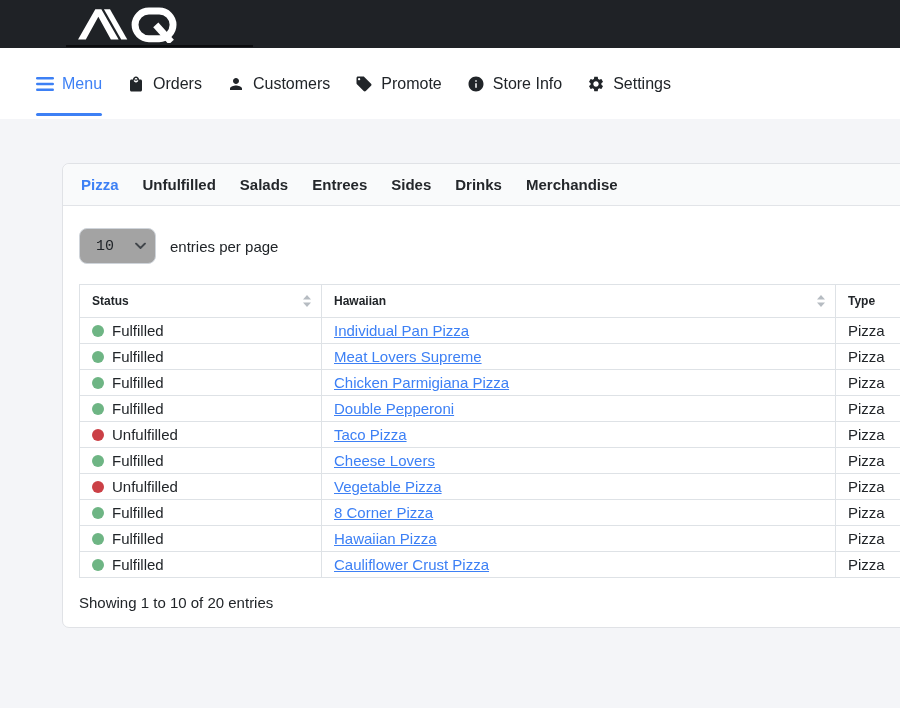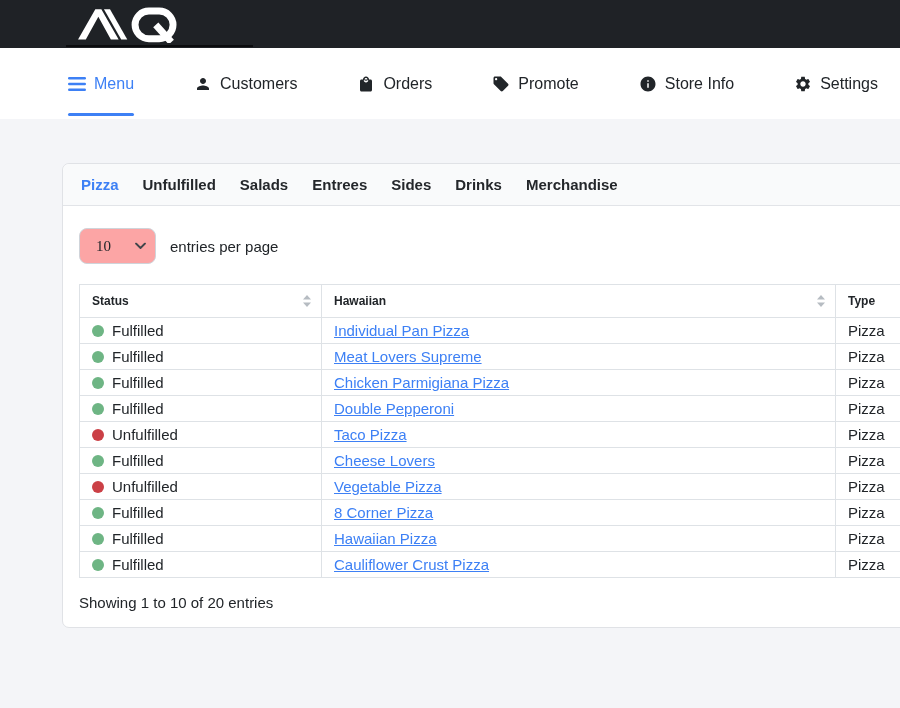--- a/index.html
+++ b/index.html
@@ -5,40 +5,40 @@
   * { margin:0; padding:0; box-sizing:border-box; }
   html,body { width:900px; height:708px; overflow:hidden; }
   body { background:#f4f5f8; font-family:"Liberation Sans", sans-serif; color:#212529; }
 
   
   .topbar { height:48px; background:#1f2226; position:relative; }
   .logo { position:absolute; left:64px; top:5px; height:38px; width:130px; }
   .logo-underline { position:absolute; left:66px; top:45px; width:187px; height:2px; background:#0b0c0e; }
 
   
-  .navbar { height:71px; background:#ffffff; display:flex; align-items:center; padding-left:68px; gap:60px; }
+  .navbar { height:71px; background:#ffffff; display:flex; align-items:center; padding-left:36px; gap:25px; }
   .nav-item { display:flex; align-items:center; gap:8px; font-size:16px; color:#212529; cursor:pointer; position:relative; height:100%; }
   .nav-item svg { flex:0 0 auto; }
   .nav-item.active { color:#3d80f5; }
   .nav-underline { position:absolute; left:0; right:0; bottom:3px; height:3px; background:#3d80f5; border-radius:2px; }
 
   
   .main { padding:44px 0 0 62px; }
   .card { width:880px; background:#fff; border:1px solid #e0e2e6; border-radius:7px; }
   .card-tabs { display:flex; gap:24px; padding:12px 18px; background:#f9fafb; border-bottom:1px solid #e2e4e8; border-radius:7px 7px 0 0; }
   .tab { font-weight:700; font-size:15px; color:#24272b; cursor:pointer; white-space:nowrap; }
   .tab.active { color:#3d80f5; }
   .card-body { padding:16px; }
 
   
   .pagesize-row { display:flex; align-items:center; gap:14px; margin:6px 0 20px 0; }
   .select-wrap { position:relative; width:77px; }
   .select-wrap select { width:77px; height:36px; appearance:none; -webkit-appearance:none; -moz-appearance:none;
-    border:1px solid #cfd4da; border-radius:8px; background:#fca5a5; font-size:15px; padding-left:16px;
-    color:#212529; font-family:Liberation Serif, serif; cursor:pointer; }
+    border:1px solid #cfd4da; border-radius:8px; background:#a3a3a3; font-size:15px; padding-left:16px;
+    color:#212529; font-family:Liberation Mono, monospace; cursor:pointer; }
   .chev { position:absolute; right:10px; top:50%; transform:translateY(-50%); pointer-events:none; }
   .entries-label { font-size:15px; }
 
   
   table { border-collapse:collapse; width:848px; table-layout:fixed; }
   col.c-status { width:242px; } col.c-product { width:514px; } col.c-type { width:92px; }
   th, td { border:1px solid #dee2e6; text-align:left; vertical-align:middle; }
   th { font-size:12px; font-weight:700; padding:9px 12px; position:relative; }
   td { font-size:15px; padding:4px 12px; }
   .sort-icon { position:absolute; right:10px; top:50%; transform:translateY(-50%); }
@@ -66,29 +66,29 @@
     <svg width="18" height="16" viewBox="0 0 18 16">
       <rect x="0" y="1" width="18" height="2.4" rx="1.2" fill="#3d80f5"></rect>
       <rect x="0" y="6.8" width="18" height="2.4" rx="1.2" fill="#3d80f5"></rect>
       <rect x="0" y="12.6" width="18" height="2.4" rx="1.2" fill="#3d80f5"></rect>
     </svg>
     <span>Menu</span>
     <div class="nav-underline"></div>
   </div>
   <div class="nav-item">
     <svg width="18" height="18" viewBox="0 0 24 24">
+      <path fill="#212529" d="M18 6h-2c0-2.21-1.79-4-4-4S8 3.79 8 6H6C4.9 6 4 6.9 4 8v12c0 1.1.9 2 2 2h12c1.1 0 2-.9 2-2V8c0-1.1-.9-2-2-2zm-6-2c1.1 0 2 .9 2 2h-4c0-1.1.9-2 2-2zm0 6c-1.66 0-3-1.34-3-3h2c0 .55.45 1 1 1s1-.45 1-1h2c0 1.66-1.34 3-3 3z"></path>
+    </svg>
+    <span>Orders</span>
+  </div>
+  <div class="nav-item">
+    <svg width="18" height="18" viewBox="0 0 24 24">
       <path fill="#212529" d="M12 12c2.21 0 4-1.79 4-4s-1.79-4-4-4-4 1.79-4 4 1.79 4 4 4zm0 2c-2.67 0-8 1.34-8 4v2h16v-2c0-2.66-5.33-4-8-4z"></path>
     </svg>
     <span>Customers</span>
-  </div>
-  <div class="nav-item">
-    <svg width="18" height="18" viewBox="0 0 24 24">
-      <path fill="#212529" d="M18 6h-2c0-2.21-1.79-4-4-4S8 3.79 8 6H6C4.9 6 4 6.9 4 8v12c0 1.1.9 2 2 2h12c1.1 0 2-.9 2-2V8c0-1.1-.9-2-2-2zm-6-2c1.1 0 2 .9 2 2h-4c0-1.1.9-2 2-2zm0 6c-1.66 0-3-1.34-3-3h2c0 .55.45 1 1 1s1-.45 1-1h2c0 1.66-1.34 3-3 3z"></path>
-    </svg>
-    <span>Orders</span>
   </div>
   <div class="nav-item">
     <svg width="18" height="18" viewBox="0 0 24 24">
       <path fill="#212529" d="M21.41 11.58l-9-9C12.05 2.22 11.55 2 11 2H4c-1.1 0-2 .9-2 2v7c0 .55.22 1.05.59 1.42l9 9c.36.36.86.58 1.41.58.55 0 1.05-.22 1.41-.59l7-7c.37-.36.59-.86.59-1.41 0-.55-.23-1.06-.59-1.42zM5.5 7C4.67 7 4 6.33 4 5.5S4.67 4 5.5 4 7 4.67 7 5.5 6.33 7 5.5 7z"></path>
     </svg>
     <span>Promote</span>
   </div>
   <div class="nav-item">
     <svg width="18" height="18" viewBox="0 0 24 24">
       <path fill="#212529" d="M12 2C6.48 2 2 6.48 2 12s4.48 10 10 10 10-4.48 10-10S17.52 2 12 2zm1 15h-2v-6h2v6zm0-8h-2V7h2v2z"></path>

